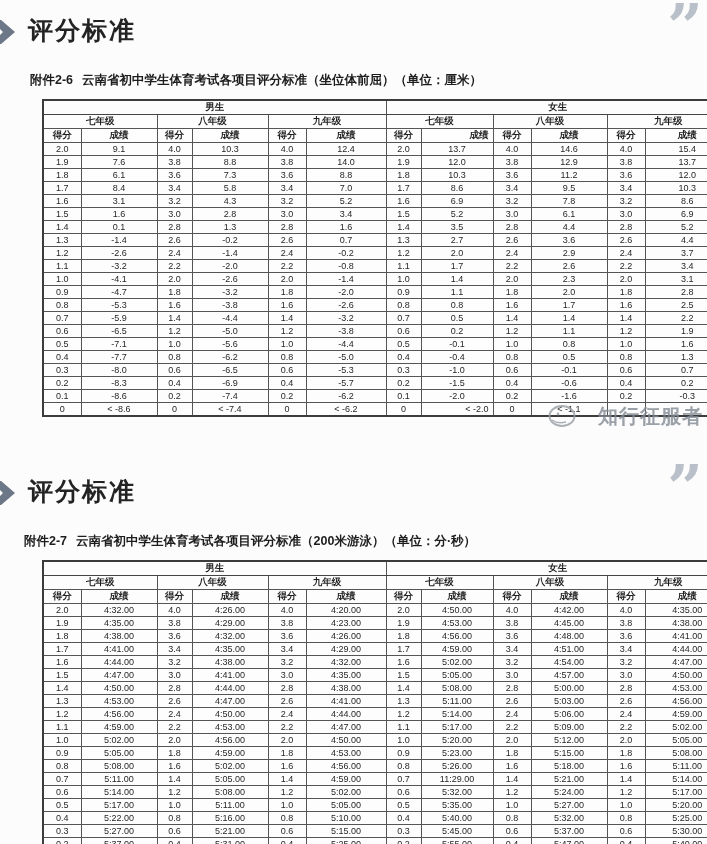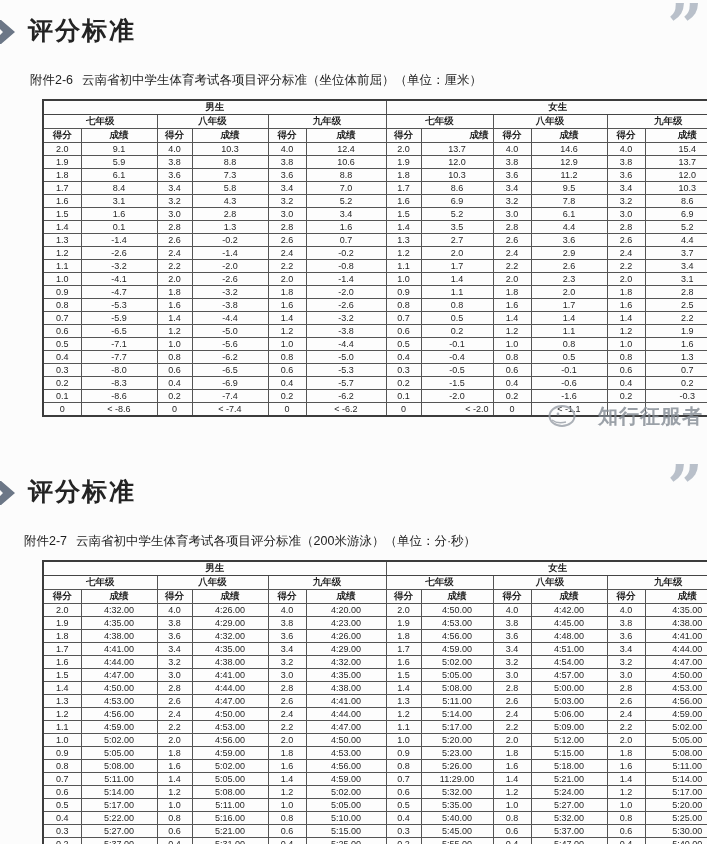--- a/index.html
+++ b/index.html
@@ -22,21 +22,21 @@
   }
   .section-title {
     position:absolute; left:28px; top:2px;
     font-size:25px; font-weight:bold; letter-spacing:2px; color:#232323;
   }
   .quote-mark {
     position:absolute; right:4px; top:-16px;
     font-family:"DejaVu Serif","Liberation Serif",serif;
     font-size:62px; font-weight:bold; line-height:1; color:#b9c0ca;
   }
-  .caption { margin:0 0 10px 30px; font-size:12.5px; font-weight:400; color:#1d1d1d; }
+  .caption { margin:0 0 10px 30px; font-size:12.5px; font-weight:700; color:#1d1d1d; }
   .section-2 .caption { margin-left:24px; }
   .caption .cap-label { margin-right:9px; }
 
   .table-wrap { position:relative; width:687px; margin:0 auto;padding-left:32px; }
   table.score-table {
     width:687px; table-layout:fixed; border-collapse:collapse;
     font-size:9px; color:#262626; background:#fdfdfd;
     border:2px solid #3c3c3c;
   }
   table.score-table th, table.score-table td {
@@ -127,25 +127,25 @@
               <td>12.4</td>
               <td>2.0</td>
               <td>13.7</td>
               <td>4.0</td>
               <td>14.6</td>
               <td>4.0</td>
               <td>15.4</td>
             </tr>
             <tr>
               <td>1.9</td>
-              <td>5.9</td>
+              <td>7.6</td>
               <td>3.8</td>
               <td>8.8</td>
               <td>3.8</td>
-              <td>10.6</td>
+              <td>14.0</td>
               <td>1.9</td>
               <td>12.0</td>
               <td>3.8</td>
               <td>12.9</td>
               <td>3.8</td>
               <td>13.7</td>
             </tr>
             <tr>
               <td>1.8</td>
               <td>6.1</td>
@@ -357,21 +357,21 @@
               <td>1.3</td>
             </tr>
             <tr>
               <td>0.3</td>
               <td>-8.0</td>
               <td>0.6</td>
               <td>-6.5</td>
               <td>0.6</td>
               <td>-5.3</td>
               <td>0.3</td>
-              <td>-0.5</td>
+              <td>-1.0</td>
               <td>0.6</td>
               <td>-0.1</td>
               <td>0.6</td>
               <td>0.7</td>
             </tr>
             <tr>
               <td>0.2</td>
               <td>-8.3</td>
               <td>0.4</td>
               <td>-6.9</td>

